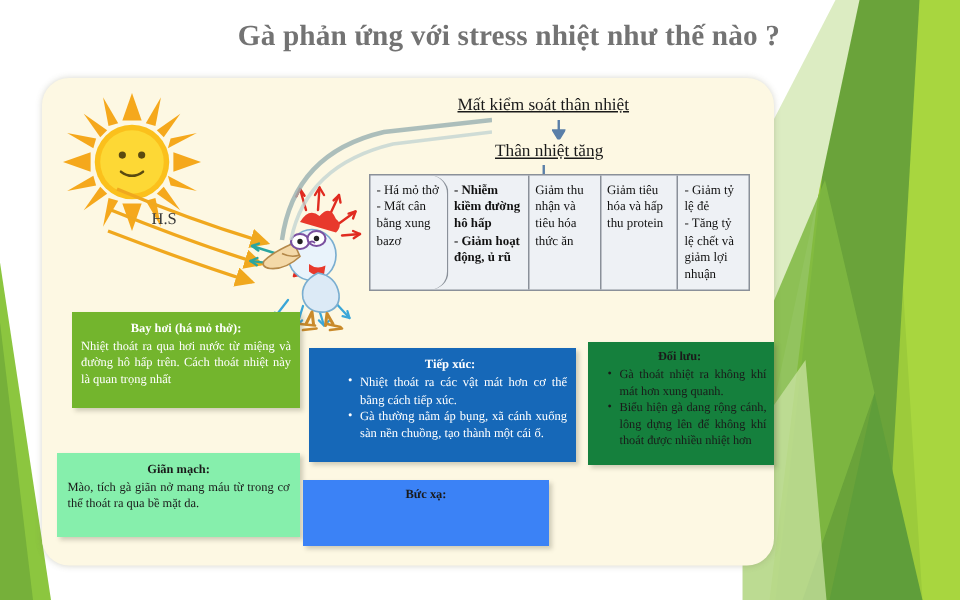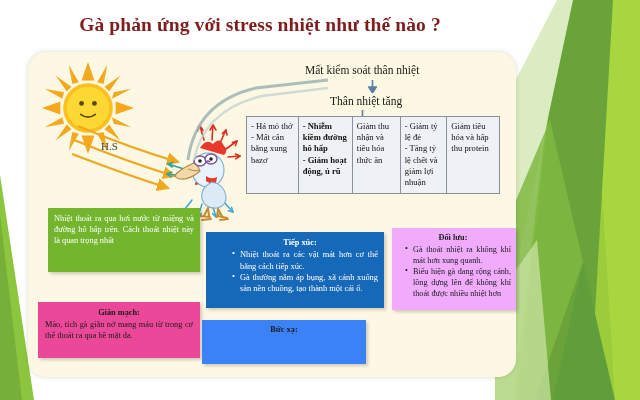--- a/index.html
+++ b/index.html
@@ -10,22 +10,22 @@
   }
   #stage{position:absolute;inset:0;width:640px;height:400px;overflow:hidden;}
 
   
   .bg-shape{position:absolute;pointer-events:none;}
   #bg-right{right:0;top:0;width:145px;height:400px;}
   #bg-left{left:0;top:0;width:70px;height:400px;}
 
   
   #title{
-    position:absolute;left:0;top:14px;width:520px;text-align:center;
-    color:#7f1d1d;font-weight:bold;font-size:19.5px;letter-spacing:.1px;
+    position:absolute;left:0;top:14px;width:520px;text-align:right;
+    color:#737373;font-weight:bold;font-size:19.5px;letter-spacing:.1px;
     font-family:"Liberation Serif", serif;
   }
 
   
   #panel{
     position:absolute;left:28px;top:52px;width:488px;height:325px;
     background:#fdf8e3;border-radius:18px;
     box-shadow:0 0 4px rgba(120,120,90,.30);
   }
 
@@ -45,39 +45,40 @@
   #chicken{position:absolute;left:160px;top:112px;width:90px;height:112px;}
 
   
   #connector{position:absolute;left:178px;top:72px;width:150px;height:90px;}
 
   
   .flow-label{
     position:absolute;background:#fdf8e3;color:#1a1a1a;
     font-size:11.5px;white-space:nowrap;font-family:"Liberation Serif", serif;
     text-align:center;
+    text-decoration:underline;
   }
   #flow-1{left:305px;top:64px;}
   #flow-2{left:330px;top:95px;}
   #flow-arrow-1{position:absolute;left:368px;top:80px;width:9px;height:13px;}
   #flow-arrow-2{position:absolute;left:358px;top:110px;width:9px;height:13px;}
 
   
   #table{
     position:absolute;left:246px;top:116px;width:254px;height:78px;
     display:flex;background:#eef1f5;
     border:1px solid #8a9099;box-sizing:border-box;
   }
   #table .cell{
     border-right:1px solid #8a9099;box-sizing:border-box;
     padding:4px 3px 2px 4px;font-size:8.6px;line-height:1.30;
     color:#111;font-family:"Liberation Serif", serif;overflow:hidden;
   }
   #table .cell:last-child{border-right:none;}
-  #table .c0{width:20.5%;}
+  #table .c0{width:20.5%;border-radius:12px;}
   #table .c1{width:21.5%;font-weight:bold;}
   #table .c2{width:19%;}
   #table .c3{width:18.5%;}
   #table .c4{width:20.5%;}
   #table .cell .ln{display:block;}
 
   
   .box{
     position:absolute;box-sizing:border-box;
     box-shadow:2px 2px 3px rgba(90,90,70,.28);
@@ -89,31 +90,31 @@
   .box li{position:relative;padding-left:8px;text-align:justify;margin-bottom:0px;}
   .box li:before{content:"\2022";position:absolute;left:0;top:-1px;}
 
   #box-bayhoi{
     left:48px;top:208px;width:152px;height:64px;
     background:#73b52d;color:#ffffff;padding:5px 6px 4px 6px;
     font-size:8.3px;line-height:1.33;
   }
   #box-gianmach{
     left:38px;top:302px;width:162px;height:56px;
-    background:#ec4899;color:#1a1a1a;padding:5px 7px 12px 7px;
+    background:#86efac;color:#1a1a1a;padding:5px 7px 12px 7px;
     font-size:8.3px;line-height:1.35;
   }
   #box-tiepxuc{
     left:206px;top:232px;width:178px;height:76px;
     background:#1668b8;color:#ffffff;padding:5px 6px 4px 16px;
     font-size:8.4px;line-height:1.34;
   }
   #box-doiluu{
     left:392px;top:228px;width:124px;height:82px;
-    background:#f0abfc;color:#1a1a1a;padding:5px 5px 4px 3px;
+    background:#15803d;color:#1a1a1a;padding:5px 5px 4px 3px;
     font-size:8.2px;line-height:1.33;
   }
   #box-bucxa{
     left:202px;top:320px;width:164px;height:44px;
     background:#3b82f6;color:#1a1a1a;padding:4px 6px 3px 6px;
     font-size:8.3px;line-height:1.34;
   }
 </style>
 </head>
 <body>
@@ -246,30 +247,31 @@
       <span class="ln">- Há mỏ thở</span>
       <span class="ln">- Mất cân bằng xung bazơ</span>
     </div>
     <div class="cell c1">
       <span class="ln">- Nhiễm kiềm đường hô hấp</span>
       <span class="ln">- Giảm hoạt động, ủ rũ</span>
     </div>
     <div class="cell c2">
       <span class="ln">Giảm thu nhận và tiêu hóa thức ăn</span>
     </div>
+    <div class="cell c4">
+      <span class="ln">Giảm tiêu hóa và hấp thu protein</span>
+    </div>
     <div class="cell c3">
       <span class="ln">- Giảm tỷ lệ đẻ</span>
       <span class="ln">- Tăng tỷ lệ chết và giảm lợi nhuận</span>
     </div>
-    <div class="cell c4">
-      <span class="ln">Giảm tiêu hóa và hấp thu protein</span>
-    </div>
   </div>
 
   <div class="box" id="box-bayhoi">
+    <span class="bt">Bay hơi (há mỏ thở):</span>
     <span class="bp">Nhiệt thoát ra qua hơi nước từ miệng và đường hô hấp trên. Cách thoát nhiệt này là quan trọng nhất</span>
   </div>
 
   <div class="box" id="box-gianmach">
     <span class="bt">Giãn mạch:</span>
     <span class="bp">Mào, tích gà giãn nở mang máu từ trong cơ thể thoát ra qua bề mặt da.</span>
   </div>
 
   <div class="box" id="box-tiepxuc">
     <span class="bt">Tiếp xúc:</span>

